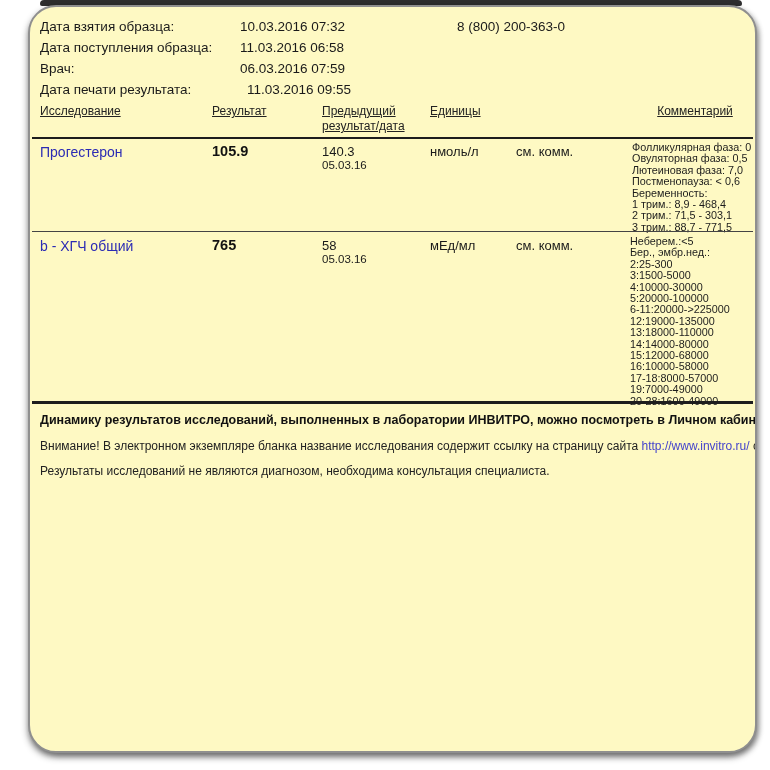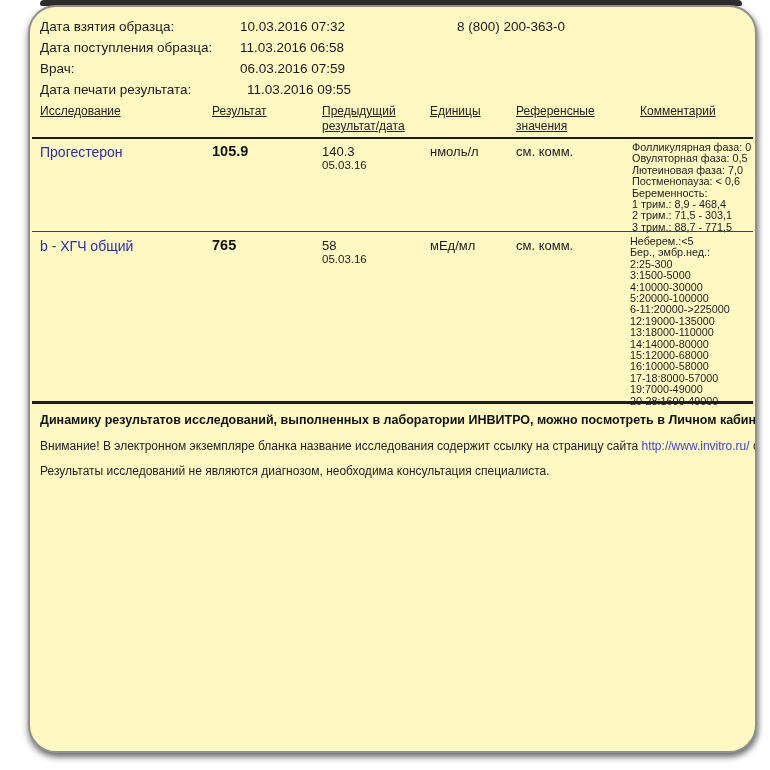--- a/index.html
+++ b/index.html
@@ -50,22 +50,21 @@
   <div class="abs val" style="left:210px;top:54px;">06.03.2016 07:59</div>
   <div class="abs lbl" style="left:10px;top:75px;">Дата печати результата:</div>
   <div class="abs val" style="left:210px;top:75px;margin-left:7px;">11.03.2016 09:55</div>
 
   <div class="abs val" style="left:427px;top:12px;">8 (800) 200-363-0</div>
 
   <div class="abs th" style="left:10px;top:97px;width:140px;">Исследование</div>
   <div class="abs th" style="left:182px;top:97px;">Результат</div>
   <div class="abs th" style="left:292px;top:97px;width:95px;">Предыдущий результат/дата</div>
   <div class="abs th" style="left:400px;top:97px;">Единицы</div>
-  <div class="abs th" style="left:486px;top:97px;width:95px;">Референсные значения</div>
-  <div class="abs th" style="left:610px;top:97px;width:110px;">Комментарий</div>
+  <div class="abs th" style="left:610px;top:97px;width:110px;text-align:center;">Комментарий</div>
 
   <div class="rule" style="top:130px;height:2px;"></div>
 
   <div class="abs test-name" style="left:10px;top:137px;">Прогестерон</div>
   <div class="abs result" style="left:182px;top:136px;">105.9</div>
   <div class="abs prev" style="left:292px;top:137px;">140.3</div>
   <div class="abs prev-date" style="left:292px;top:152px;">05.03.16</div>
   <div class="abs units" style="left:400px;top:137px;">нмоль/л</div>
   <div class="abs ref" style="left:486px;top:137px;">см. комм.</div>
   <div class="abs comments" style="left:602px;top:135px;">

